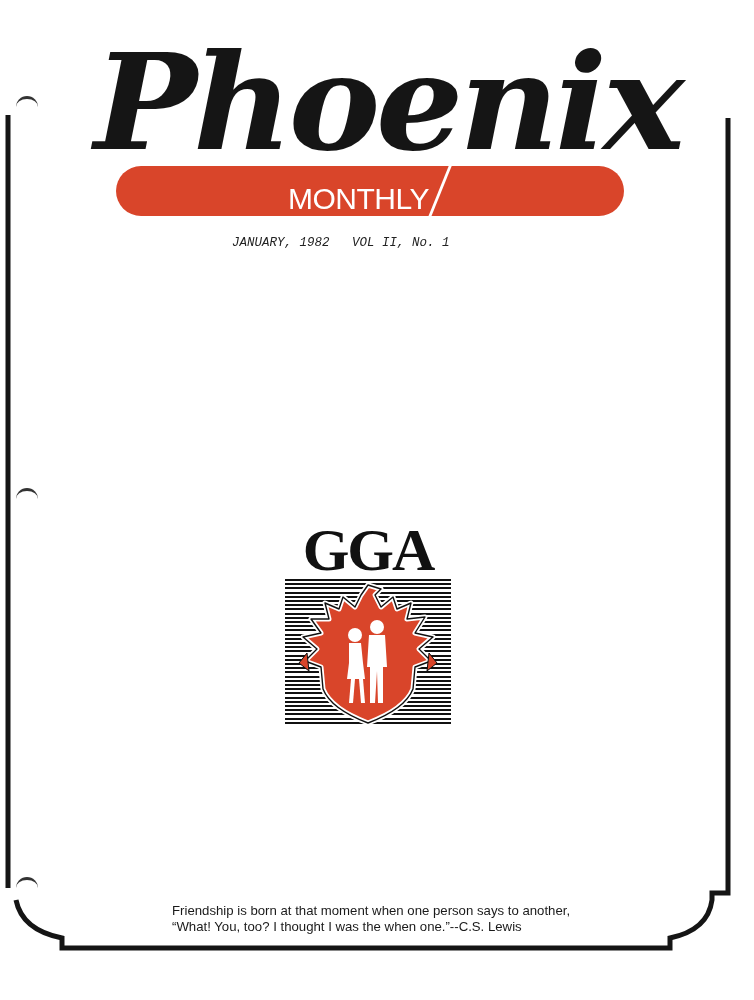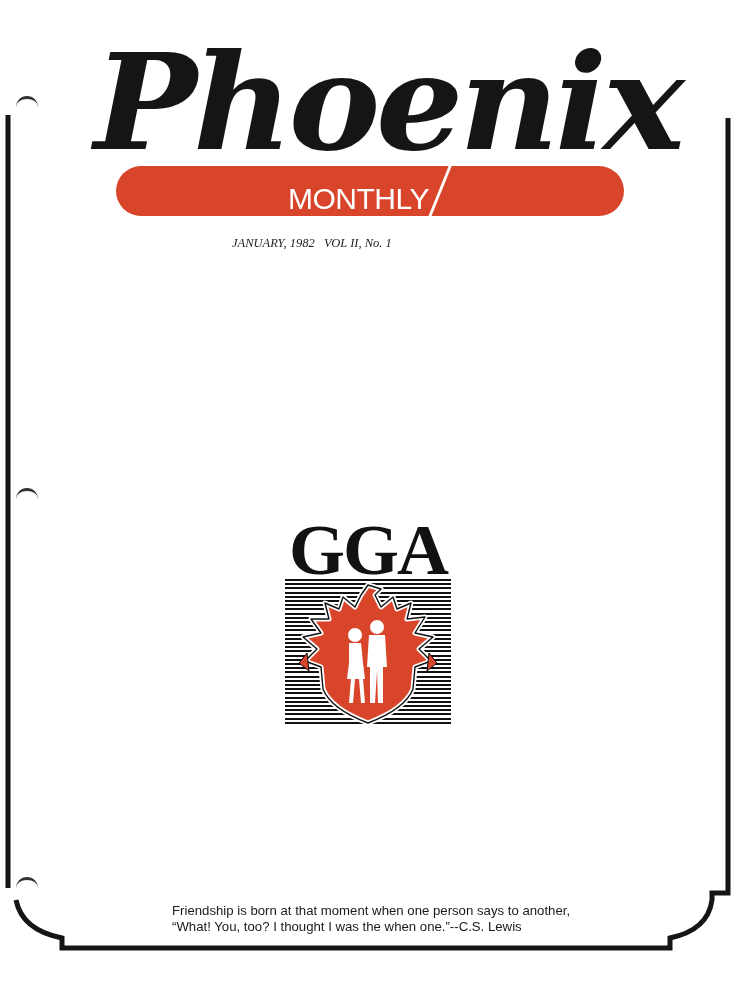--- a/index.html
+++ b/index.html
@@ -20,26 +20,26 @@
     border-radius: 25px; background: #d9452a;
     display: flex; align-items: flex-end; justify-content: center;
     color: #ffffff; font-size: 30px; letter-spacing: -0.5px;
   }
   .banner .slash {
     display: inline-block; width: 3px; height: 52px; background: #fff;
     transform: skewX(-22deg); margin: 0 10px;
   }
   .issue {
     position: absolute; left: 232px; top: 236px; width: 300px;
-    font-family: Liberation Serif, serif; font-style: italic;
+    font-family: Liberation Mono, monospace; font-style: italic;
     font-size: 12.5px; color: #222; white-space: pre;
   }
   .gga-text {
     position: absolute; left: 283px; top: 520px; width: 170px; height: 60px;
-    font-family: "Liberation Serif", serif; font-weight: bold; font-size: 72px;
+    font-family: "Liberation Serif", serif; font-weight: bold; font-size: 60px;
     line-height: 60px; color: #111; text-align: center; letter-spacing: -2px;
   }
   .logo-box {
     position: absolute; left: 285px; top: 579px; width: 166px; height: 147px;
     background: repeating-linear-gradient(to bottom, #111 0px, #111 2px, #fff 2px, #fff 4.2px);
   }
   .quote {
     position: absolute; left: 136px; top: 903px; width: 500px;
     font-size: 13.2px; line-height: 16px; color: #1a1a1a; margin-left: 36px;
   }

